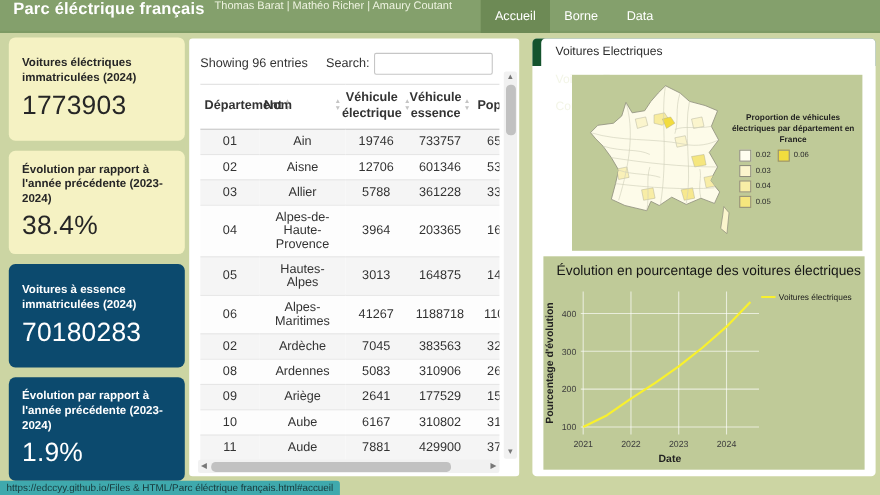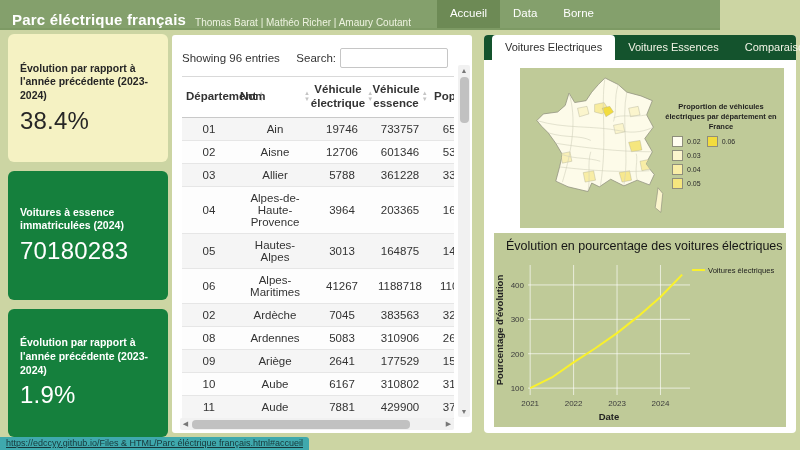--- a/index.html
+++ b/index.html
@@ -2,34 +2,34 @@
 <html><head>
 <meta charset="utf-8">
 <style>
   html,body{margin:0;padding:0;}
   body{
     width:800px;height:450px;position:relative;overflow:hidden;
     background:#ccd5a3;font-family:"Liberation Sans",sans-serif;
   }
   
   .app-header{
-    position:absolute;left:0;top:0;width:720px;height:30px;
+    position:absolute;left:0;top:0;width:800px;height:30px;
     background:#84a06c;border-bottom:2px solid #7d9a64;
-    display:flex;align-items:flex-end;box-sizing:border-box;padding:0 12px;
+    display:flex;align-items:flex-start;box-sizing:border-box;padding:0 12px;
   }
   .app-title{color:#ffffff;font-size:15px;font-weight:600;letter-spacing:.2px;white-space:nowrap;}
   .app-authors{color:#eef3e0;font-size:10px;margin-left:9px;white-space:nowrap;}
   .nav-tabs{display:flex;margin-left:26px;height:30px;}
   .nav-tab{color:#ffffff;font-size:11.5px;line-height:30px;padding:0 13px;cursor:pointer;white-space:nowrap;}
   .nav-tab.active{background:#6d8a55;}
   
   .cards{position:absolute;left:8px;top:34px;width:160px;bottom:13px;display:flex;flex-direction:column;gap:9px;}
   .card{border-radius:6px;flex:1;box-sizing:border-box;padding:10px 12px;display:flex;flex-direction:column;justify-content:center;}
   .card.yellow{background:#f5f2c3;color:#262626;}
-  .card.blue{background:#15803d;color:#ffffff;}
+  .card.blue{background:#0c4a6e;color:#ffffff;}
   .card .label{font-size:10.5px;font-weight:700;line-height:1.3;}
   .card .value{font-size:24px;margin-top:4px;letter-spacing:.2px;}
   
   .table-panel{position:absolute;left:172px;top:35px;width:300px;height:398px;background:#ffffff;border-radius:3px;box-sizing:border-box;}
   .panel-titlebar{height:21px;line-height:21px;background:#9cab6f;color:#3a3a2c;font-size:11px;padding:0 10px;border-radius:3px 3px 0 0;white-space:nowrap;overflow:hidden;}
   .table-area{position:relative;padding:11px 10px 0 10px;}
   .info-row{display:flex;justify-content:space-between;align-items:center;width:266px;margin:2px 0 8px;}
   .showing{font-size:11.5px;color:#333;}
   .search-wrap{display:flex;align-items:center;gap:4px;}
   .search-label{font-size:11.5px;color:#333;}
@@ -49,56 +49,60 @@
   .vscroll{position:absolute;right:2px;top:30px;bottom:16px;width:12px;background:#f1f1f1;border-radius:2px;}
   .vscroll .arrow{height:11px;font-size:7px;color:#777;text-align:center;line-height:11px;}
   .vscroll .thumb{position:absolute;top:12px;left:1.5px;width:9px;height:46px;background:#c1c1c1;border-radius:4px;}
   .vscroll .arrow.down{position:absolute;bottom:0;width:100%;}
   .hscroll{position:absolute;left:8px;right:18px;bottom:3px;height:12px;background:#f1f1f1;border-radius:2px;}
   .hscroll .arrow{position:absolute;top:0;width:11px;font-size:7px;color:#777;text-align:center;line-height:12px;}
   .hscroll .arrow.right{right:0;}
   .hscroll .thumb{position:absolute;top:1.5px;left:12px;height:9px;width:218px;background:#c1c1c1;border-radius:4px;}
   
   .right-panel{position:absolute;left:484px;top:35px;width:312px;height:398px;background:#ffffff;border-radius:4px;box-sizing:border-box;}
-  .tabbar{height:25px;background:#14532d;border-radius:4px 4px 0 0;display:flex;padding-left:8px;}
+  .tabbar{height:25px;background:#14532d;border-radius:4px 4px 0 0;display:flex;padding-left:8px;flex-direction:column;}
   .rtab{font-size:11px;line-height:25px;padding:0 13px;color:#f3f5e7;cursor:pointer;white-space:nowrap;}
   .rtab.active{background:#ffffff;color:#2e2e2e;border-radius:4px 4px 0 0;}
   .map-fig{position:relative;margin:8px 12px 5px 36px;height:160px;background:#bfca98;}
   .map-legend{position:absolute;right:4px;top:34px;width:118px;}
   .leg-title{font-size:7.5px;font-weight:700;color:#1f1f1f;text-align:center;line-height:1.3;}
   .leg-cols{display:flex;gap:6px;margin-top:5px;padding-left:10px;}
   .leg-col{display:flex;flex-direction:column;gap:3px;}
   .leg-row{display:flex;align-items:center;gap:4px;}
   .leg-sw{width:11px;height:11px;border:1px solid #8e8e7c;box-sizing:border-box;display:inline-block;}
   .leg-val{font-size:7px;color:#2b2b2b;}
   .chart-fig{position:relative;margin:0 10px;height:194px;background:#bfca98;overflow:hidden;}
   .chart-title{font-size:12.5px;color:#151515;white-space:nowrap;overflow:hidden;padding:6px 0 0 12px;}
   .chart-svg{display:block;margin-top:2px;}
   .grid{stroke:rgba(255,255,255,.65);stroke-width:1;}
   .tick{font:8px "Liberation Sans",sans-serif;fill:#3c3c3c;}
   .axis{font:600 9.5px "Liberation Sans",sans-serif;fill:#222;}
   .legend-text{font:7.6px "Liberation Sans",sans-serif;fill:#1c1c1c;}
   
   .status-bar{position:absolute;left:0;bottom:0;height:13px;line-height:13px;background:#3fa9ad;
-    color:#17373a;font-size:9px;padding:0 6px;border-radius:0 3px 0 0;white-space:nowrap;text-decoration:underline;}
+    color:#17373a;font-size:9px;padding:0 6px;border-radius:0 3px 0 0;white-space:nowrap;}
 </style>
 </head>
 <body>
 
 <div class="app-header">
   <div class="app-title">Parc éléctrique français</div>
   <div class="app-authors">Thomas Barat | Mathéo Richer | Amaury Coutant</div>
   <div class="nav-tabs">
     <div class="nav-tab active">Accueil</div>
+    <div class="nav-tab">Borne</div>
     <div class="nav-tab">Data</div>
-    <div class="nav-tab">Borne</div>
   </div>
 </div>
 
 <div class="cards">
+  <div class="card yellow">
+    <div class="label">Voitures éléctriques immatriculées (2024)</div>
+    <div class="value">1773903</div>
+  </div>
   <div class="card yellow">
     <div class="label">Évolution par rapport à l'année précédente (2023-2024)</div>
     <div class="value">38.4%</div>
   </div>
   <div class="card blue">
     <div class="label">Voitures à essence immatriculées (2024)</div>
     <div class="value">70180283</div>
   </div>
   <div class="card blue">
     <div class="label">Évolution par rapport à l'année précédente (2023-2024)</div>

